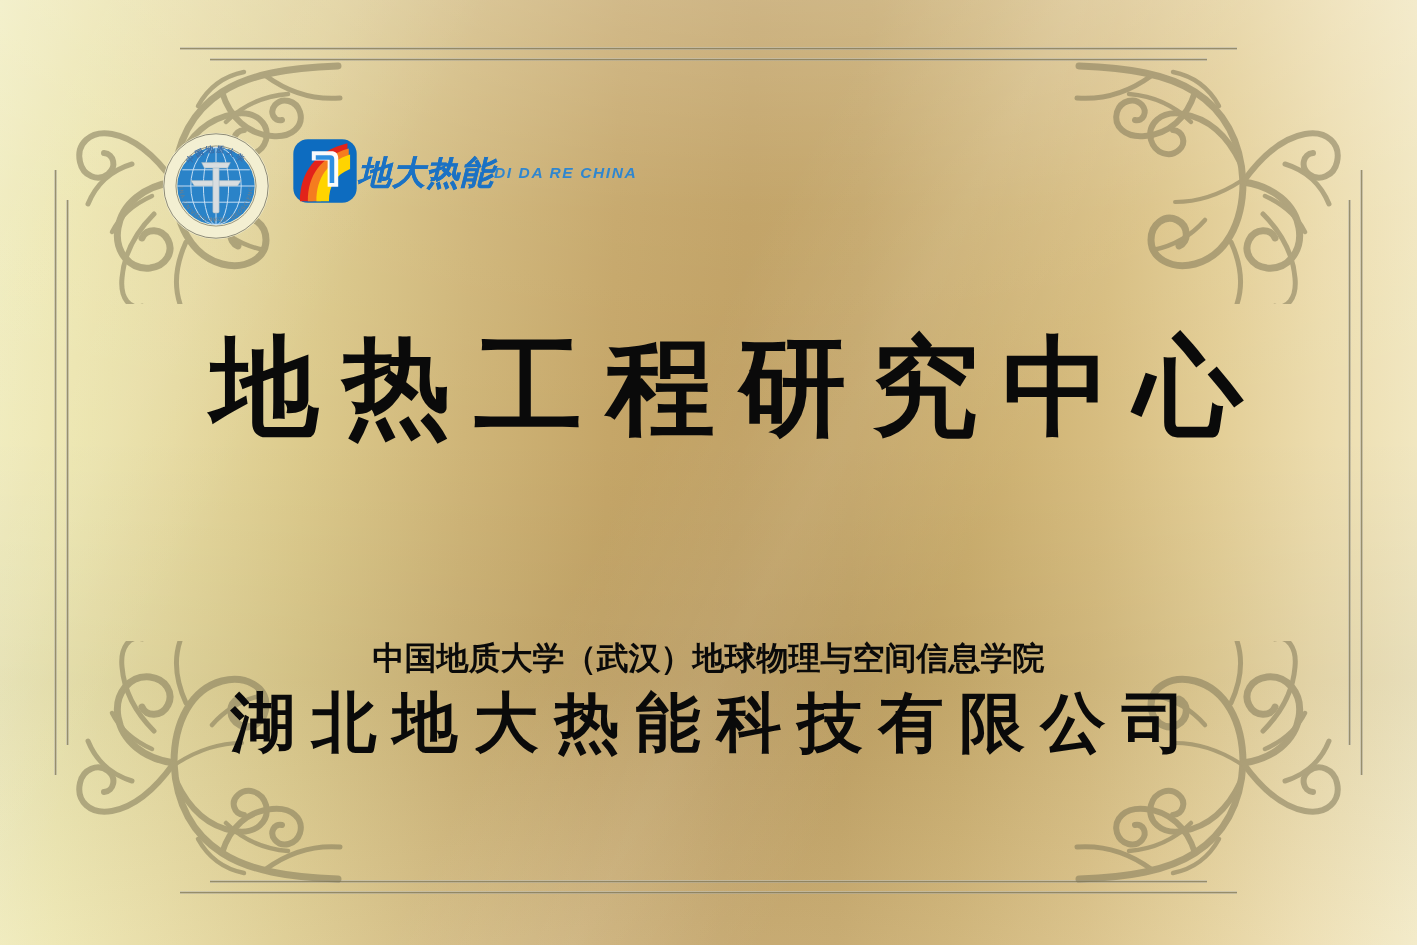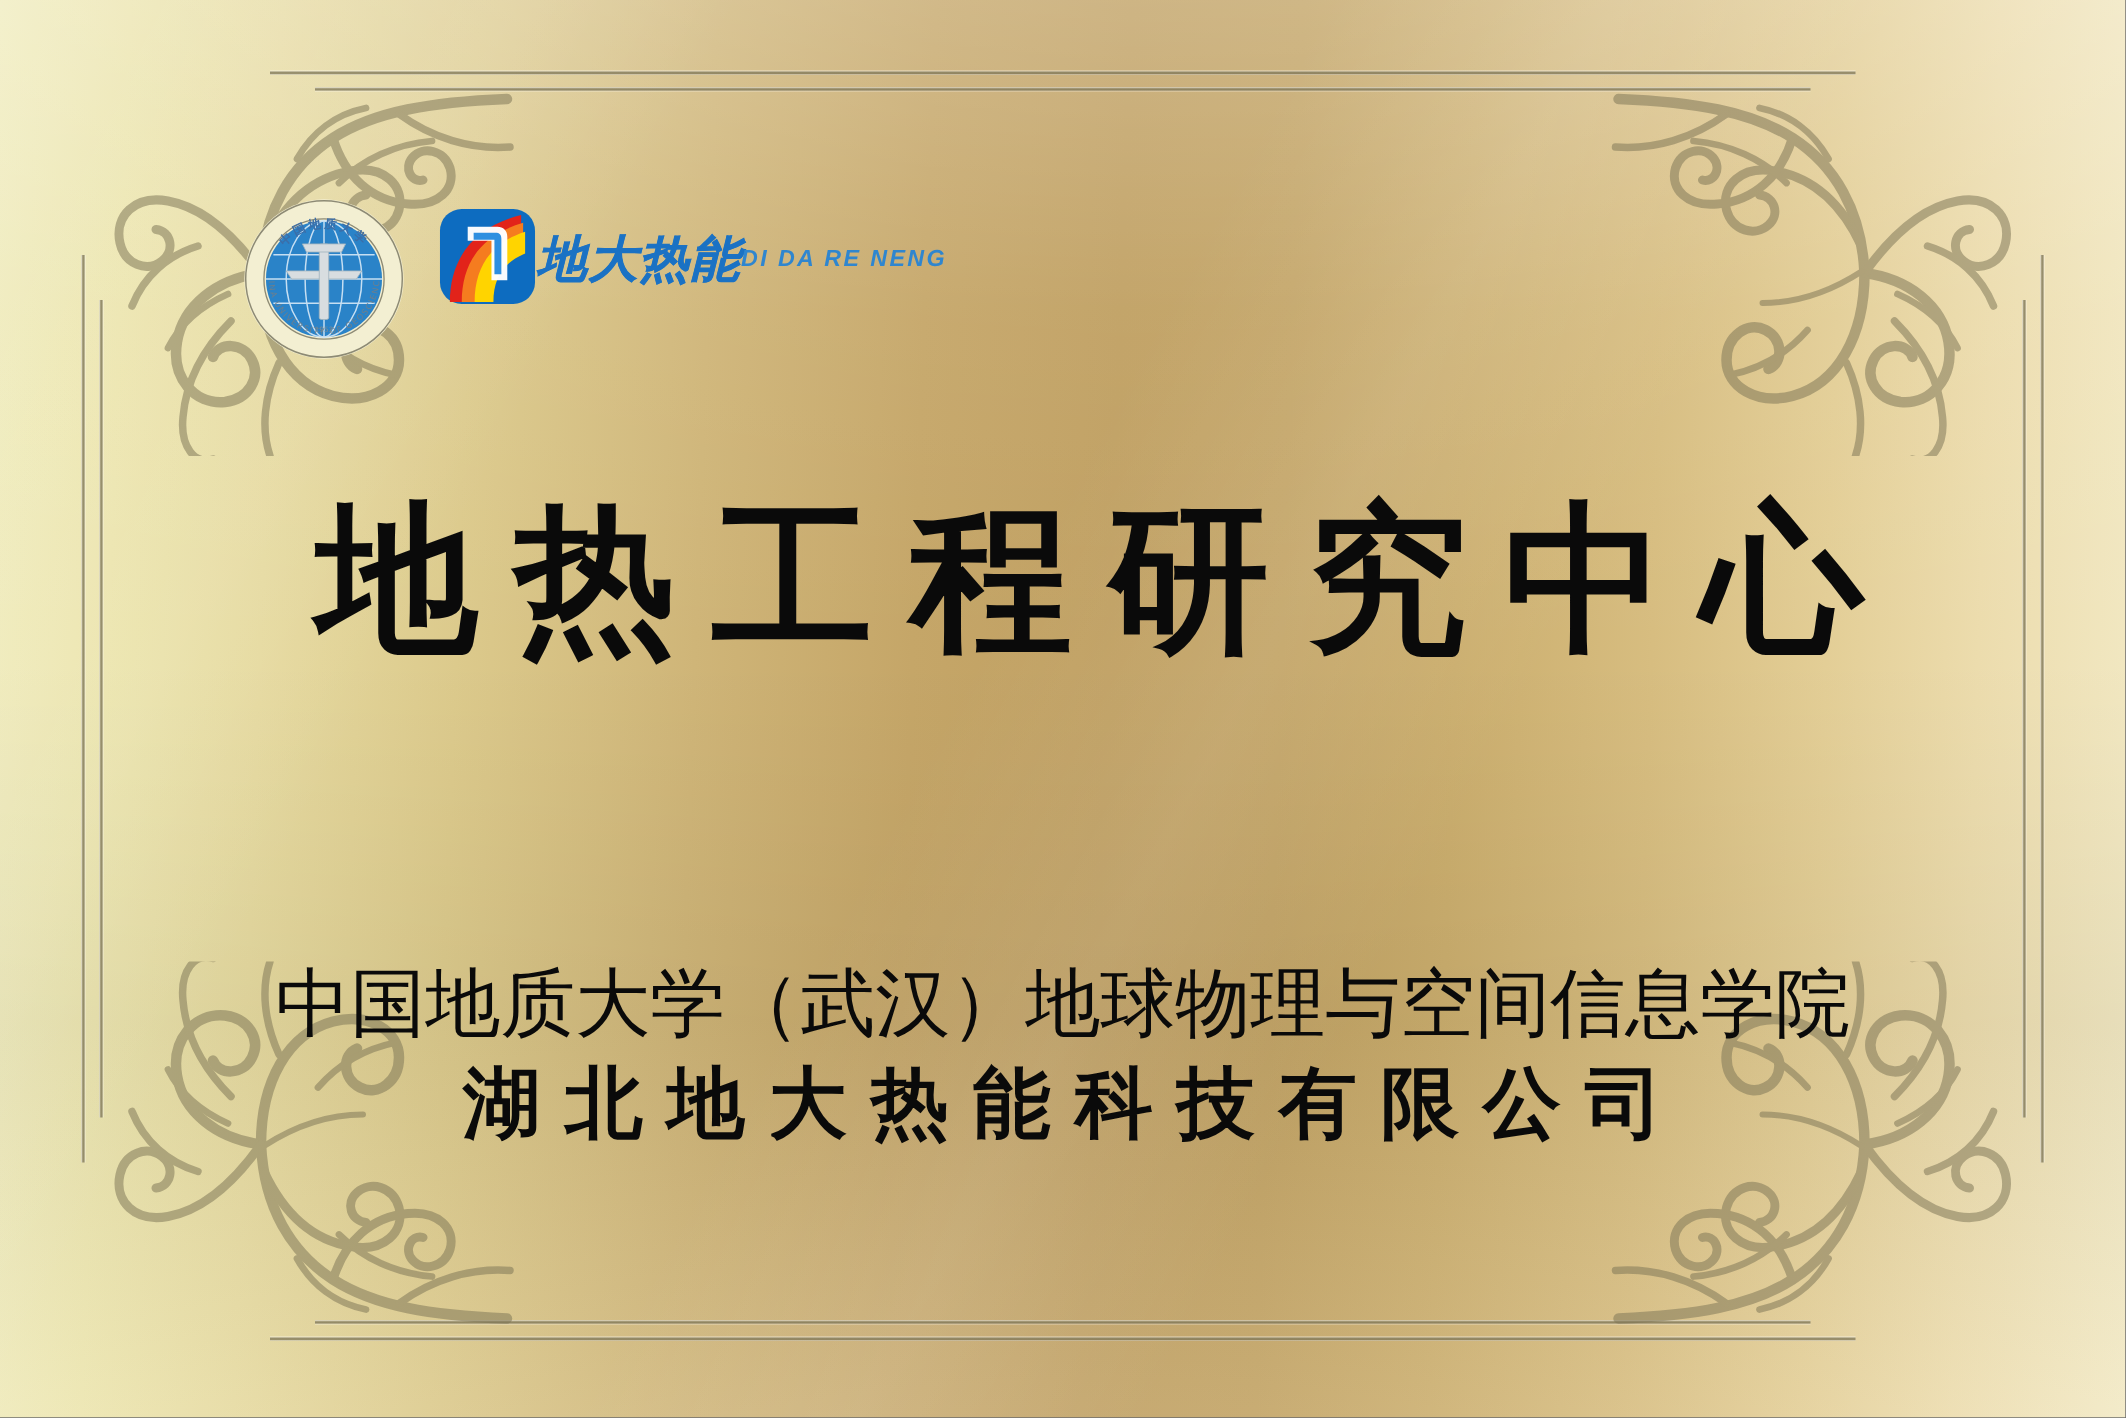--- a/index.html
+++ b/index.html
@@ -147,31 +147,31 @@
   }
 
   .subtitle-block {
     position: absolute;
     left: 0; right: 0;
     top: 640px;
     text-align: center;
   }
   .sub-line-1 {
     font-family: "DejaVu Sans", "Liberation Sans", sans-serif;
-    font-weight: normal;
-    font-size: 50px;
+    font-weight: bold;
+    font-size: 32px;
     line-height: 1.18;
     letter-spacing: 0px;
     color: #0a0a0a;
     white-space: nowrap;
   }
   .sub-line-2 {
     font-family: "DejaVu Sans", "Liberation Sans", sans-serif;
     font-weight: bold;
-    font-size: 52px;
+    font-size: 65px;
     line-height: 1.2;
     letter-spacing: 16px;
     text-indent: 16px;
     color: #0a0a0a;
     white-space: nowrap;
     margin-top: 6px;
   }
 </style>
 </head>
 <body>
@@ -315,21 +315,21 @@
     <div class="ddrn">
       <svg class="ddrn-mark" viewBox="0 0 100 100" xmlns="http://www.w3.org/2000/svg">
         <rect x="2" y="2" width="96" height="96" rx="22" fill="#0d6cc0"></rect>
         <path d="M12 96 C12 52 36 20 84 8 L84 30 C48 40 32 62 32 96 Z" fill="#e2231a"></path>
         <path d="M24 96 C24 56 44 28 86 16 L86 38 C56 48 44 68 44 96 Z" fill="#f57c1f"></path>
         <path d="M37 96 C37 60 54 36 88 25 L88 47 C66 56 56 72 56 96 Z" fill="#ffd400"></path>
         <path d="M30 20 H60 C66 20 70 24 70 30 V74 H54 V34 H30 Z" fill="#ffffff" opacity="0.97"></path>
         <path d="M36 26 H58 C62 26 64 28 64 32 V68 H57 V33 H36 Z" fill="#2e8fe0"></path>
       </svg>
       <div class="ddrn-cn">地大热能</div>
-      <div class="ddrn-en">DI DA RE NENG</div>
+      <div class="ddrn-en">DI DA RE CHINA</div>
     </div>
 
   </div>
 
   <div class="title">地热工程研究中心</div>
 
   <div class="subtitle-block">
     <div class="sub-line-1">中国地质大学（武汉）地球物理与空间信息学院</div>
     <div class="sub-line-2">湖北地大热能科技有限公司</div>
   </div>

